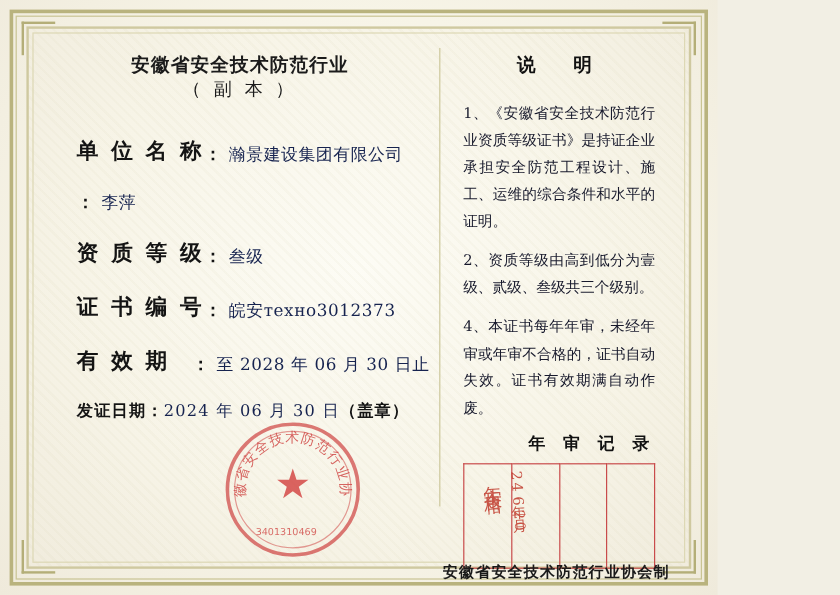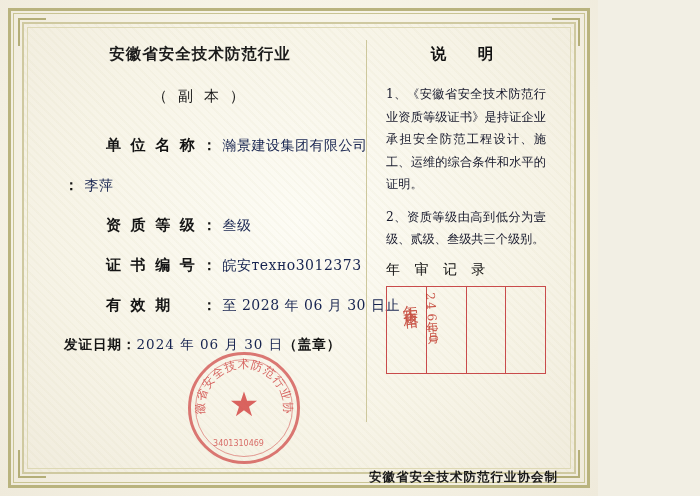--- a/index.html
+++ b/index.html
@@ -88,41 +88,39 @@
     color: #111;
     letter-spacing: 6px;
     margin-top: 16px;
   }
   .sub-title {
     text-align: center;
     font-family: "DejaVu Serif", "Liberation Serif", serif;
     font-size: 15px;
     color: #1b1b1b;
     letter-spacing: 3px;
-    margin-top: 22px;
   }
   .fields {
     margin-top: 30px;
     padding-left: 14px;
   }
   .field-row {
     display: flex;
     align-items: flex-end;
     margin-bottom: 21px;
     position: relative;
   }
   .field-label {
     font-family: "DejaVu Serif", "Liberation Serif", serif;
-    font-size: 15px;
+    font-size: 18px;
     font-weight: bold;
     color: #141414;
     letter-spacing: 2.2px;
     white-space: nowrap;
     min-width: 96px;
-    margin-left: 42px;
   }
   .field-colon {
     font-family: "DejaVu Serif", "Liberation Serif", serif;
     font-size: 14.5px;
     font-weight: bold;
     color: #141414;
     margin-right: 6px;
   }
   .field-value {
     font-family: "DejaVu Serif", "Liberation Serif", serif;
@@ -181,24 +179,24 @@
     font-family: "DejaVu Serif", "Liberation Serif", serif;
     font-size: 12.2px;
     color: #16182b;
     line-height: 1.85;
     margin-bottom: 10px;
     text-align: justify;
   }
 
   
   .review-title {
-    text-align: left;
+    text-align: right;
     font-family: "DejaVu Serif", "Liberation Serif", serif;
     font-size: 14px;
-    font-weight: normal;
+    font-weight: bold;
     color: #111;
     letter-spacing: 5px;
     margin-top: 4px;
     margin-bottom: 7px;
   }
   .review-table {
     border-collapse: collapse;
     width: 100%;
     height: 88px;
     table-layout: fixed;
@@ -347,20 +345,21 @@
         <span>发证日期：</span><span class="val">2024 年 06 月 30 日</span><span class="seal-note">（盖章）</span>
       </div>
     </div>
 
     <div class="divider"></div>
 
     <div class="right-col">
       <div class="notice-title">说　明</div>
       <div class="notice-item">1、《安徽省安全技术防范行业资质等级证书》是持证企业承担安全防范工程设计、施工、运维的综合条件和水平的证明。</div>
       <div class="notice-item">2、资质等级由高到低分为壹级、贰级、叁级共三个级别。</div>
+      <div class="notice-item">4、本证书每年年审，未经年审或年审不合格的，证书自动失效。证书有效期满自动作废。</div>
 
       <div class="review-title">年 审 记 录</div>
       <table class="review-table">
         <tbody>
             <tr>
           <td class="review-cell-1">
             <span class="stamp-text">年审合格</span>
             <span class="stamp-date">24年6月20</span>
           </td>
           <td></td>

